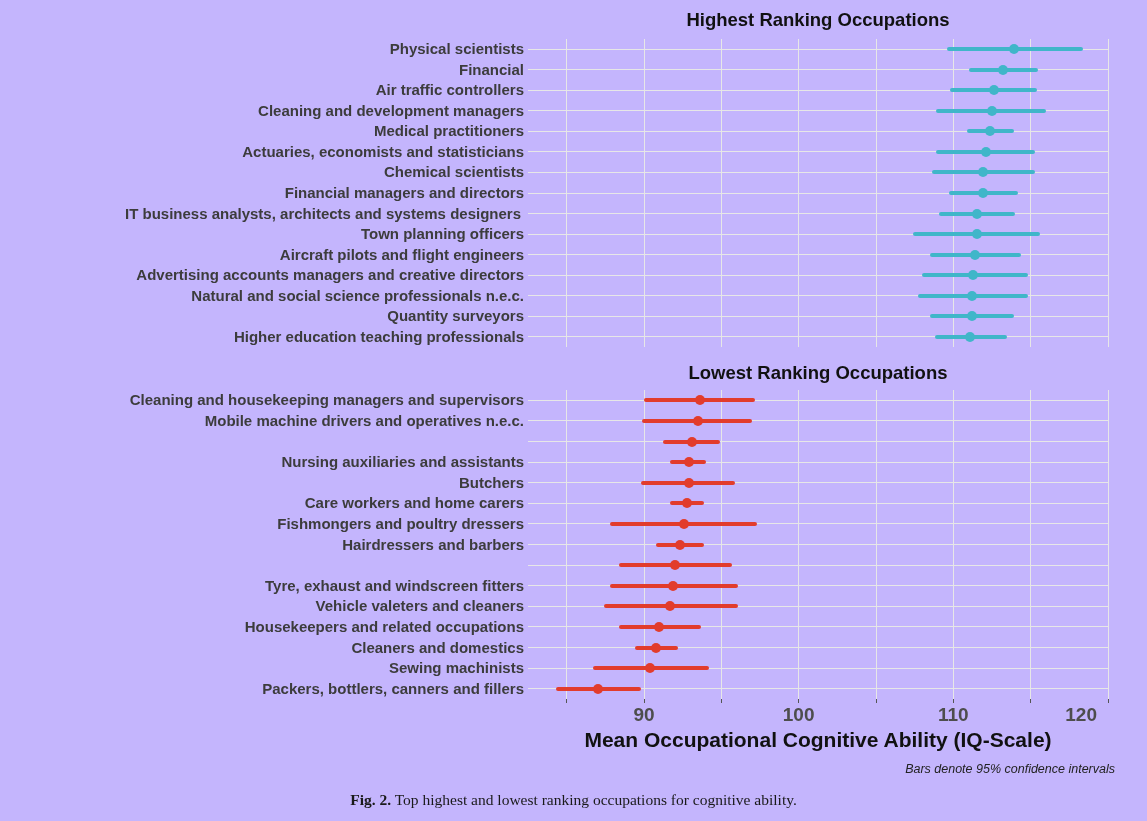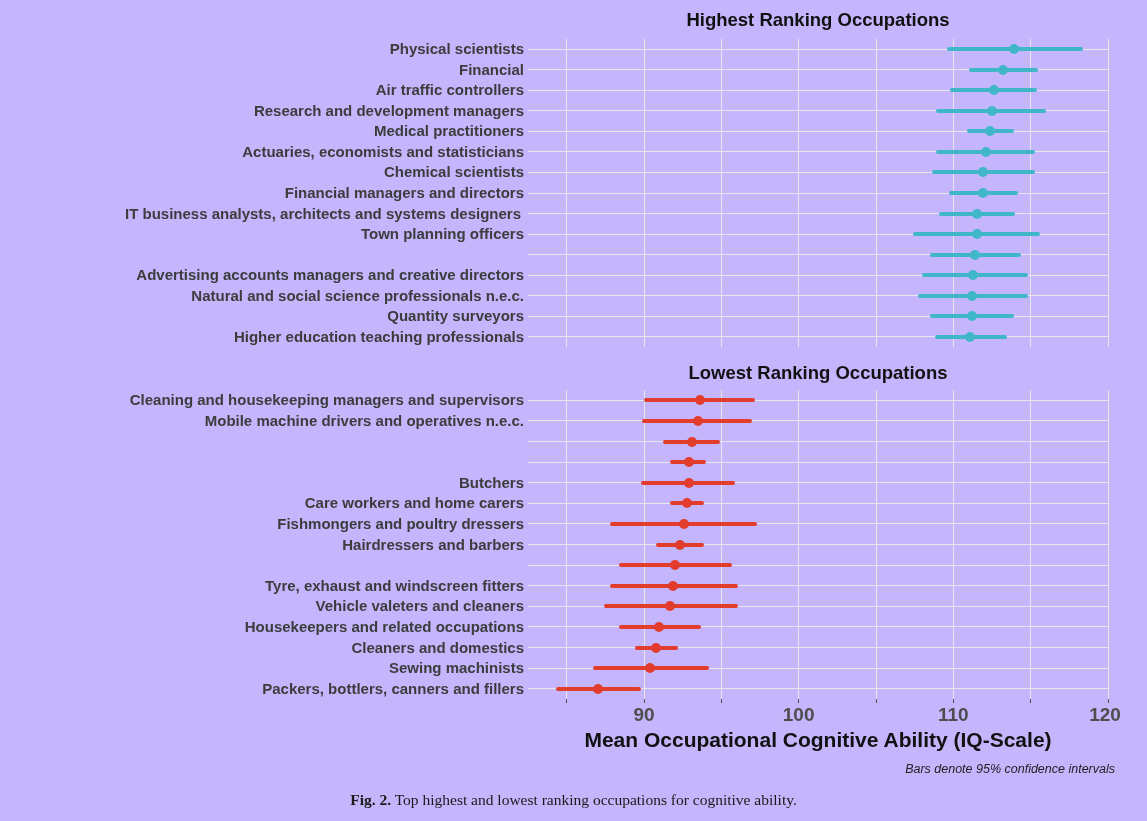--- a/index.html
+++ b/index.html
@@ -90,21 +90,21 @@
       <div class="mean-dot" style="left: 1008.65px; top: 5.26667px; background: rgb(64, 182, 201);"></div>
       <div class="hgrid" style="left: 528px; width: 580px; top: 30.3px;"></div>
       <div class="occ-label" style="right: 623px; top: 21.8px;">Financial</div>
       <div class="ci-bar" style="left: 968.8px; width: 69.6px; top: 28.8px; background: rgb(64, 182, 201);"></div>
       <div class="mean-dot" style="left: 997.827px; top: 25.8px; background: rgb(64, 182, 201);"></div>
       <div class="hgrid" style="left: 528px; width: 580px; top: 50.8333px;"></div>
       <div class="occ-label" style="right: 623px; top: 42.3333px;">Air traffic controllers</div>
       <div class="ci-bar" style="left: 950.24px; width: 86.6133px; top: 49.3333px; background: rgb(64, 182, 201);"></div>
       <div class="mean-dot" style="left: 988.547px; top: 46.3333px; background: rgb(64, 182, 201);"></div>
       <div class="hgrid" style="left: 528px; width: 580px; top: 71.3667px;"></div>
-      <div class="occ-label" style="right: 623px; top: 62.8667px;">Research and development managers</div>
+      <div class="occ-label" style="right: 623px; top: 62.8667px;">Cleaning and development managers</div>
       <div class="ci-bar" style="left: 936.32px; width: 109.813px; top: 69.8667px; background: rgb(64, 182, 201);"></div>
       <div class="mean-dot" style="left: 987px; top: 66.8667px; background: rgb(64, 182, 201);"></div>
       <div class="hgrid" style="left: 528px; width: 580px; top: 91.9px;"></div>
       <div class="occ-label" style="right: 623px; top: 83.4px;">Medical practitioners</div>
       <div class="ci-bar" style="left: 967.253px; width: 46.4px; top: 90.4px; background: rgb(64, 182, 201);"></div>
       <div class="mean-dot" style="left: 985.453px; top: 87.4px; background: rgb(64, 182, 201);"></div>
       <div class="hgrid" style="left: 528px; width: 580px; top: 112.433px;"></div>
       <div class="occ-label" style="right: 623px; top: 103.933px;">Actuaries, economists and statisticians</div>
       <div class="ci-bar" style="left: 936.32px; width: 98.9867px; top: 110.933px; background: rgb(64, 182, 201);"></div>
       <div class="mean-dot" style="left: 980.813px; top: 107.933px; background: rgb(64, 182, 201);"></div>
@@ -118,20 +118,21 @@
       <div class="mean-dot" style="left: 977.72px; top: 149px; background: rgb(64, 182, 201);"></div>
       <div class="hgrid" style="left: 528px; width: 580px; top: 174.033px;"></div>
       <div class="occ-label" style="right: 626px; top: 165.533px;">IT business analysts, architects and systems designers</div>
       <div class="ci-bar" style="left: 939.413px; width: 75.7867px; top: 172.533px; background: rgb(64, 182, 201);"></div>
       <div class="mean-dot" style="left: 971.533px; top: 169.533px; background: rgb(64, 182, 201);"></div>
       <div class="hgrid" style="left: 528px; width: 580px; top: 194.567px;"></div>
       <div class="occ-label" style="right: 623px; top: 186.067px;">Town planning officers</div>
       <div class="ci-bar" style="left: 913.12px; width: 126.827px; top: 193.067px; background: rgb(64, 182, 201);"></div>
       <div class="mean-dot" style="left: 971.533px; top: 190.067px; background: rgb(64, 182, 201);"></div>
       <div class="hgrid" style="left: 528px; width: 580px; top: 215.1px;"></div>
+      <div class="occ-label" style="right: 623px; top: 206.6px;">Aircraft pilots and flight engineers</div>
       <div class="ci-bar" style="left: 930.133px; width: 91.2533px; top: 213.6px; background: rgb(64, 182, 201);"></div>
       <div class="mean-dot" style="left: 969.987px; top: 210.6px; background: rgb(64, 182, 201);"></div>
       <div class="hgrid" style="left: 528px; width: 580px; top: 235.633px;"></div>
       <div class="occ-label" style="right: 623px; top: 227.133px;">Advertising accounts managers and creative directors</div>
       <div class="ci-bar" style="left: 922.4px; width: 105.173px; top: 234.133px; background: rgb(64, 182, 201);"></div>
       <div class="mean-dot" style="left: 968.44px; top: 231.133px; background: rgb(64, 182, 201);"></div>
       <div class="hgrid" style="left: 528px; width: 580px; top: 256.167px;"></div>
       <div class="occ-label" style="right: 623px; top: 247.667px;">Natural and social science professionals n.e.c.</div>
       <div class="ci-bar" style="left: 917.76px; width: 109.813px; top: 254.667px; background: rgb(64, 182, 201);"></div>
       <div class="mean-dot" style="left: 966.893px; top: 251.667px; background: rgb(64, 182, 201);"></div>
@@ -161,20 +162,21 @@
       <div class="ci-bar" style="left: 644px; width: 111.36px; top: 8.3px; background: rgb(226, 60, 44);"></div>
       <div class="mean-dot" style="left: 694.68px; top: 5.3px; background: rgb(226, 60, 44);"></div>
       <div class="hgrid" style="left: 528px; width: 580px; top: 30.4px;"></div>
       <div class="occ-label" style="right: 623px; top: 21.9px;">Mobile machine drivers and operatives n.e.c.</div>
       <div class="ci-bar" style="left: 642.453px; width: 109.813px; top: 28.9px; background: rgb(226, 60, 44);"></div>
       <div class="mean-dot" style="left: 693.133px; top: 25.9px; background: rgb(226, 60, 44);"></div>
       <div class="hgrid" style="left: 528px; width: 580px; top: 51px;"></div>
       <div class="ci-bar" style="left: 662.56px; width: 57.2267px; top: 49.5px; background: rgb(226, 60, 44);"></div>
       <div class="mean-dot" style="left: 686.947px; top: 46.5px; background: rgb(226, 60, 44);"></div>
       <div class="hgrid" style="left: 528px; width: 580px; top: 71.6px;"></div>
+      <div class="occ-label" style="right: 623px; top: 63.1px;">Nursing auxiliaries and assistants</div>
       <div class="ci-bar" style="left: 670.293px; width: 35.5733px; top: 70.1px; background: rgb(226, 60, 44);"></div>
       <div class="mean-dot" style="left: 683.853px; top: 67.1px; background: rgb(226, 60, 44);"></div>
       <div class="hgrid" style="left: 528px; width: 580px; top: 92.2px;"></div>
       <div class="occ-label" style="right: 623px; top: 83.7px;">Butchers</div>
       <div class="ci-bar" style="left: 640.907px; width: 94.3467px; top: 90.7px; background: rgb(226, 60, 44);"></div>
       <div class="mean-dot" style="left: 683.853px; top: 87.7px; background: rgb(226, 60, 44);"></div>
       <div class="hgrid" style="left: 528px; width: 580px; top: 112.8px;"></div>
       <div class="occ-label" style="right: 623px; top: 104.3px;">Care workers and home carers</div>
       <div class="ci-bar" style="left: 670.293px; width: 34.0267px; top: 111.3px; background: rgb(226, 60, 44);"></div>
       <div class="mean-dot" style="left: 682.307px; top: 108.3px; background: rgb(226, 60, 44);"></div>
@@ -220,21 +222,21 @@
       <div class="x-tick" style="left: 643.5px; top: 699px;"></div>
       <div class="x-tick" style="left: 720.833px; top: 699px;"></div>
       <div class="x-tick" style="left: 798.167px; top: 699px;"></div>
       <div class="x-tick" style="left: 875.5px; top: 699px;"></div>
       <div class="x-tick" style="left: 952.833px; top: 699px;"></div>
       <div class="x-tick" style="left: 1030.17px; top: 699px;"></div>
       <div class="x-tick" style="left: 1107.5px; top: 699px;"></div>
       <div class="x-tick-label" style="left: 609px; top: 704px;">90</div>
       <div class="x-tick-label" style="left: 763.667px; top: 704px;">100</div>
       <div class="x-tick-label" style="left: 918.333px; top: 704px;">110</div>
-      <div class="x-tick-label" style="left: 1070px; top: 704px;">120</div>
+      <div class="x-tick-label" style="left: 1027px; top: 704px; text-align: right;">120</div>
     </div>
 
   <div class="x-axis-title" style="top:728px;left:528px;width:580px;">Mean Occupational Cognitive Ability (IQ-Scale)</div>
 
   <div class="ci-note" style="top:762px;right:40px;">Bars denote 95% confidence intervals</div>
 
   <div class="caption" style="top:791px;">
     <b>Fig. 2.</b><span> Top highest and lowest ranking occupations for cognitive ability.</span>
   </div>
 

